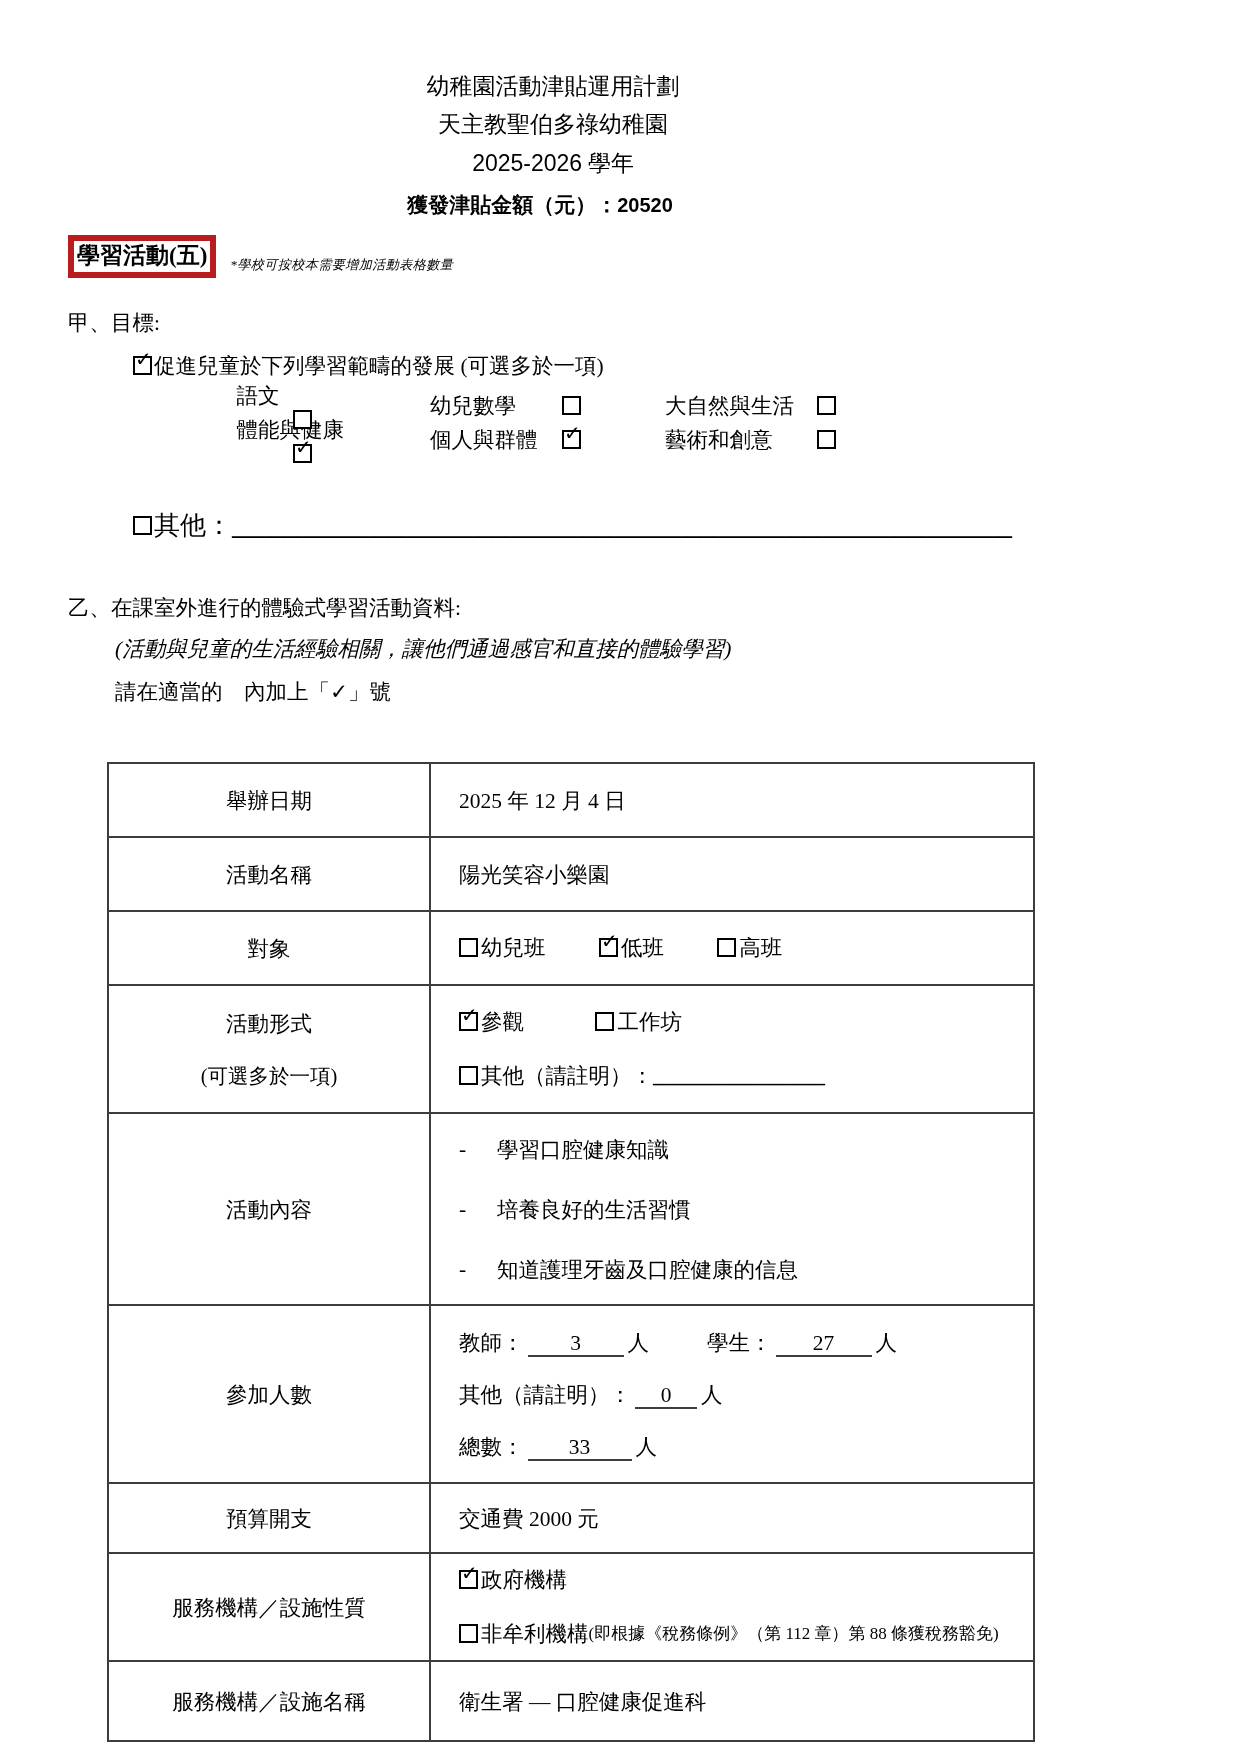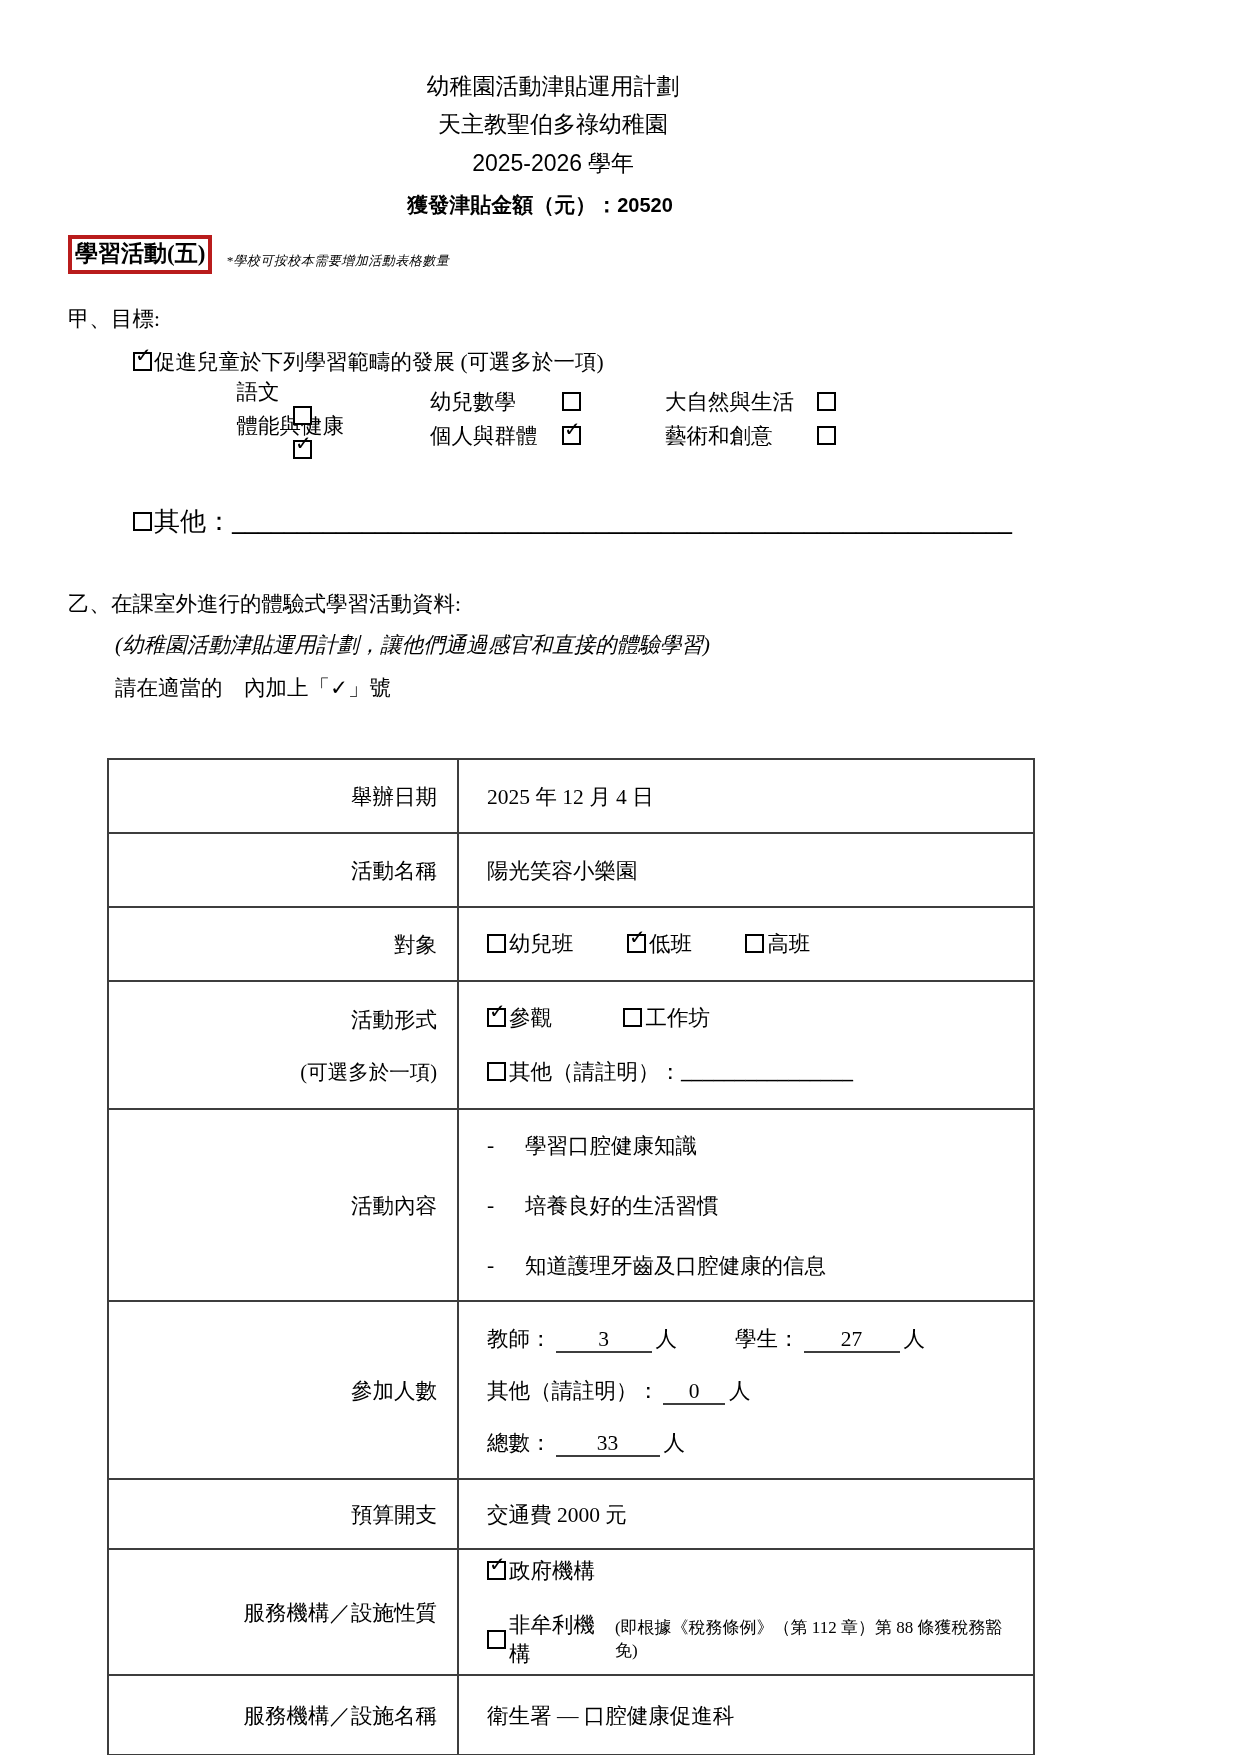--- a/index.html
+++ b/index.html
@@ -11,21 +11,21 @@
   .content { padding-left:68px; width:970px; }
 
   
   .titles { padding-top:68px; text-align:center; font-size:23px; line-height:38px; }
   .num { font-family:"Liberation Sans","DejaVu Sans",sans-serif; }
   .subsidy-line { margin-top:8px; text-align:center; padding-right:26px;
                   font-weight:bold; font-size:21px; }
   .subsidy-line .num { font-size:20px; }
 
   .heading-row { margin-top:16px; display:flex; align-items:flex-end; }
-  .activity-heading { border:4px solid #b91c1c; font-weight:bold; font-size:23px;
+  .activity-heading { border:6px solid #b91c1c; font-weight:bold; font-size:23px;
                       padding:0 3px 1px 3px; line-height:30px; }
   .activity-note { font-style:italic; font-size:13px; margin-left:14px;
                    margin-bottom:4px; letter-spacing:0.5px; }
 
   
   .cb { display:inline-block; width:15px; height:15px; border:2px solid #000;
         position:relative; flex:0 0 auto; vertical-align:-2px; background:#fff; }
   .cb .mk { position:absolute; left:0px; top:-9px; font-size:20px; line-height:20px;
             font-family:"DejaVu Sans",sans-serif; }
 
@@ -47,21 +47,21 @@
 
   
   .part-b-heading { margin-top:50px; font-size:21.5px; }
   .part-b-note { margin-left:47px; margin-top:12px; font-size:21.5px; font-style:italic; }
   .part-b-instr { margin-left:47px; margin-top:14px; font-size:21.5px; }
 
   
   .form-table { margin-top:56px; margin-left:39px; width:928px;
                 border-collapse:collapse; table-layout:fixed; }
   .form-table td { border:2px solid #3d3d3d; vertical-align:middle; }
-  td.lbl { width:308px; text-align:right; font-size:21.5px; padding:4px 20px; }
+  td.lbl { width:308px; text-align:center; font-size:21.5px; padding:4px 6px; }
   td.val { font-size:21.5px; padding:6px 14px 6px 28px; }
   tr.r-date td, tr.r-name td, tr.r-aud td { height:60px; }
   tr.r-format td { height:114px; }
   tr.r-content td { height:178px; }
   tr.r-part td { height:164px; }
   tr.r-budget td { height:56px; }
   tr.r-orgnat td { height:94px; }
   tr.r-orgname td { height:66px;margin-left:36px; }
 
   .opt { display:inline-flex; align-items:center; }
@@ -153,21 +153,21 @@
 
   <div class="other-line">
     <span class="cb">
         <span class="mk"></span>
       </span>
     <span>其他：</span>
     <span class="uline">____________________________________________________________</span>
   </div>
 
   <div class="part-b-heading">乙、在課室外進行的體驗式學習活動資料:</div>
-  <div class="part-b-note">(幼稚園活動津貼運用計劃，讓他們通過感官和直接的體驗學習)</div>
+  <div class="part-b-note">(活動與兒童的生活經驗相關，讓他們通過感官和直接的體驗學習)</div>
   <div class="part-b-instr">請在適當的　內加上「✓」號</div>
 
   <table class="form-table">
     <tbody>
         <tr class="r-date">
       <td class="lbl">舉辦日期</td>
       <td class="val">2025 年 12 月 4 日</td>
     </tr>
 
     <tr class="r-name">

